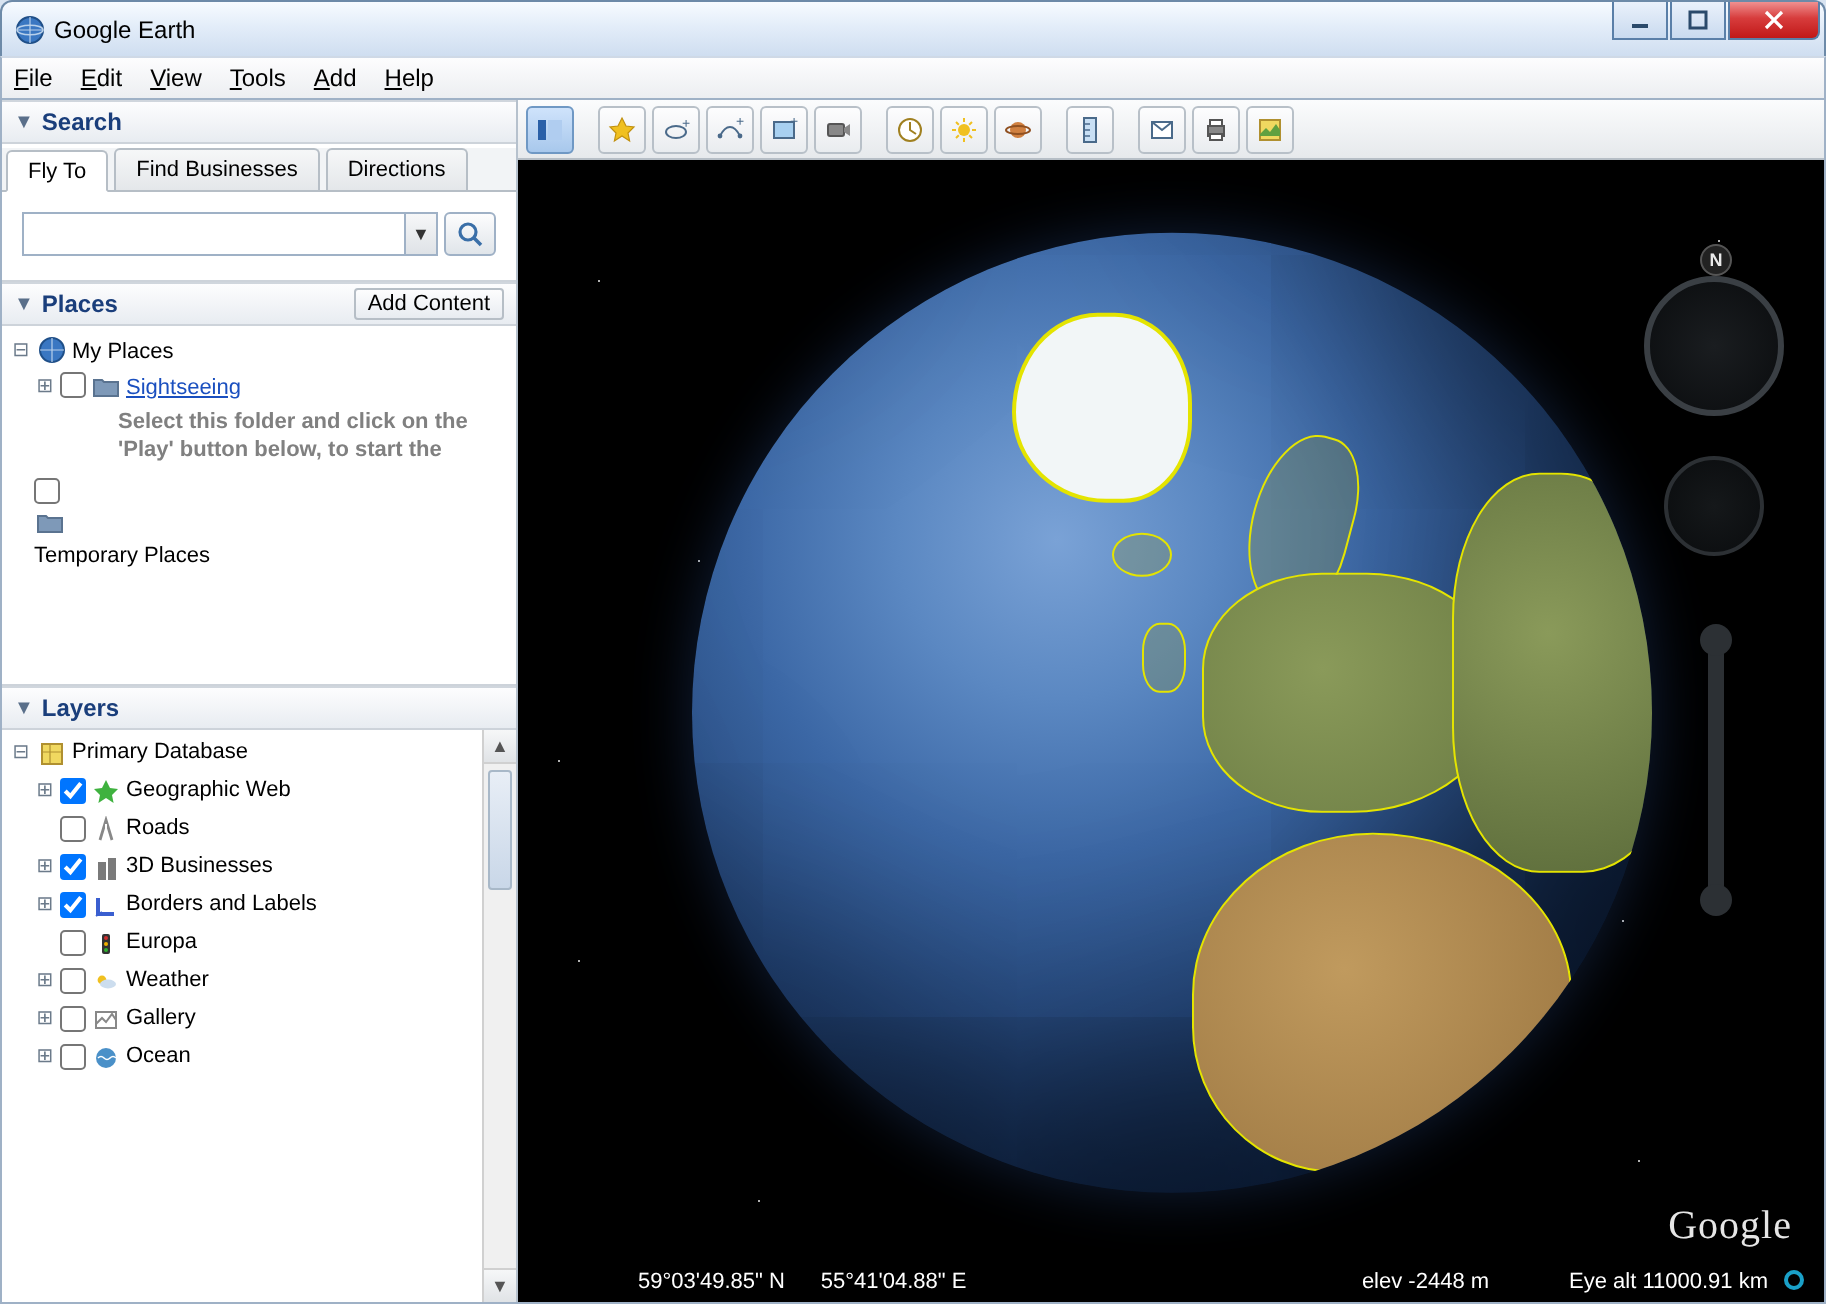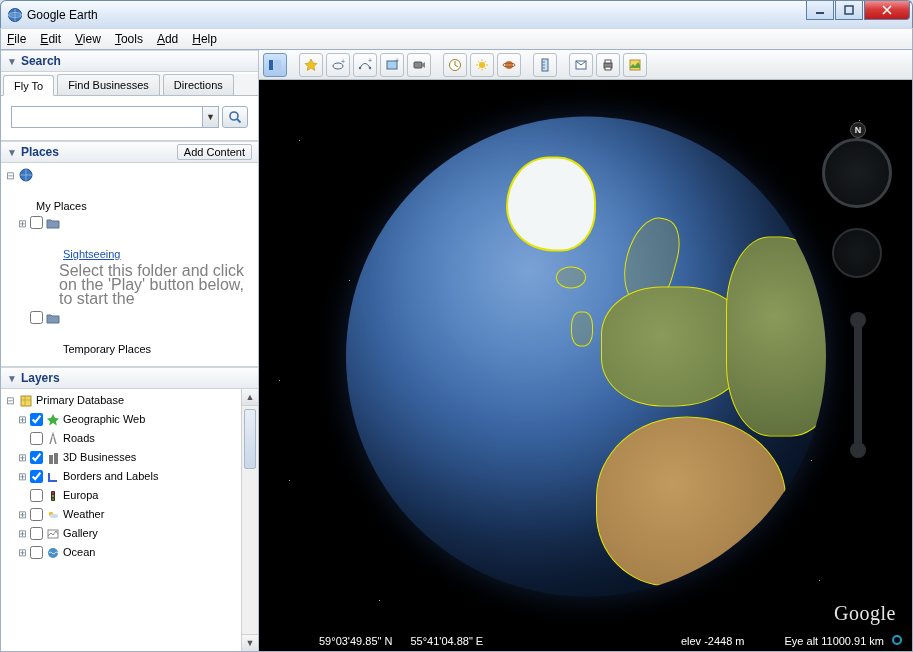--- a/index.html
+++ b/index.html
@@ -39,23 +39,23 @@
 .search-row .combo input { flex:1; border:none; font-size:11px; padding:0 4px; outline:none;}
 .search-row .combo .dd { width:16px; border-left:1px solid #9fb1c6; background:linear-gradient(#f6f7f8,#dfe3e7); display:flex;align-items:center;justify-content:center;font-size:9px;color:#333;}
 .search-row .go { width:26px; height:22px; border:1px solid #9fb1c6; border-radius:3px; background:linear-gradient(#fdfdfe,#e0e5ea); display:flex;align-items:center;justify-content:center;}
 
 
 .places-body { font-size:11px; padding:4px 2px 8px; min-height:180px; border-bottom:1px solid #cdd3da;}
 .tree-row { display:flex; align-items:flex-start; padding:1px 0 1px 2px; gap:2px; line-height:16px;}
 .tree-row .tw { width:11px; text-align:center; color:#6b7a8a; font-size:10px; cursor:default;}
 .tree-row .cb { width:13px;height:13px; }
 .tree-row .ico { width:16px; height:14px; display:inline-flex; align-items:center; justify-content:center;}
-.tree-row .lbl { cursor:default;margin-top:30px; }
+.tree-row .lbl { cursor:default; }
 .tree-row .lbl.link { color:#1a4fbf; text-decoration:underline; }
-.tree-sub { padding-left:26px; color:#808080; font-size:16px; line-height:14px; margin-top:1px;}
+.tree-sub { padding-left:26px; color:#808080; font-size:11px; line-height:14px; margin-top:1px;font-weight:bold;}
 
 
 .layers-body { font-size:11px; padding:2px 0 0 2px; overflow:hidden; position:relative; flex:1;}
 .layers-body .scroll { position:absolute; right:0; top:0; bottom:0; width:17px; background:#f0f0f0; border-left:1px solid #d0d0d0;}
 .layers-body .scroll .thumb{position:absolute; left:2px; right:2px; top:20px; height:60px; background:linear-gradient(#e8eef6,#c9d7e8); border:1px solid #a8b8c8; border-radius:2px;}
 .layers-body .scroll .ar{position:absolute;left:0;right:0;height:17px;display:flex;align-items:center;justify-content:center;font-size:9px;color:#555;background:linear-gradient(#f6f7f8,#e0e3e6);}
 .layers-body .scroll .ar.up{top:0;border-bottom:1px solid #d0d0d0;}
 .layers-body .scroll .ar.dn{bottom:0;border-top:1px solid #d0d0d0;}
 .layer-row { display:flex; align-items:center; padding:1px 0 1px 2px; gap:2px; line-height:17px;}
 .layer-row .tw{width:11px;text-align:center;color:#6b7a8a;font-size:10px;}
@@ -196,21 +196,21 @@
         <span class="tw">⊞</span>
         <input type="checkbox" class="cb" style="">
         <span class="ico">
             <svg width="14" height="12">
               <path class="folder-ico" d="M1 3h4l1 1h7v7H1z"></path>
             </svg>
           </span>
         <span class="lbl link">Sightseeing</span>
       </div>
       <div class="tree-sub" style="padding-left:56px;">Select this folder and click on the 'Play' button below, to start the</div>
-      <div class="tree-row" style="padding-left:14px;margin-top:4px;">
+      <div class="tree-row" style="padding-left:14px;margin-top:4px;flex-direction:column;">
         <span class="tw"> </span>
         <input type="checkbox" class="cb" style="">
         <span class="ico">
             <svg width="14" height="12">
               <path class="folder-ico" d="M1 3h4l1 1h7v7H1z"></path>
             </svg>
           </span>
         <span class="lbl">Temporary Places</span>
       </div>
     </div>

